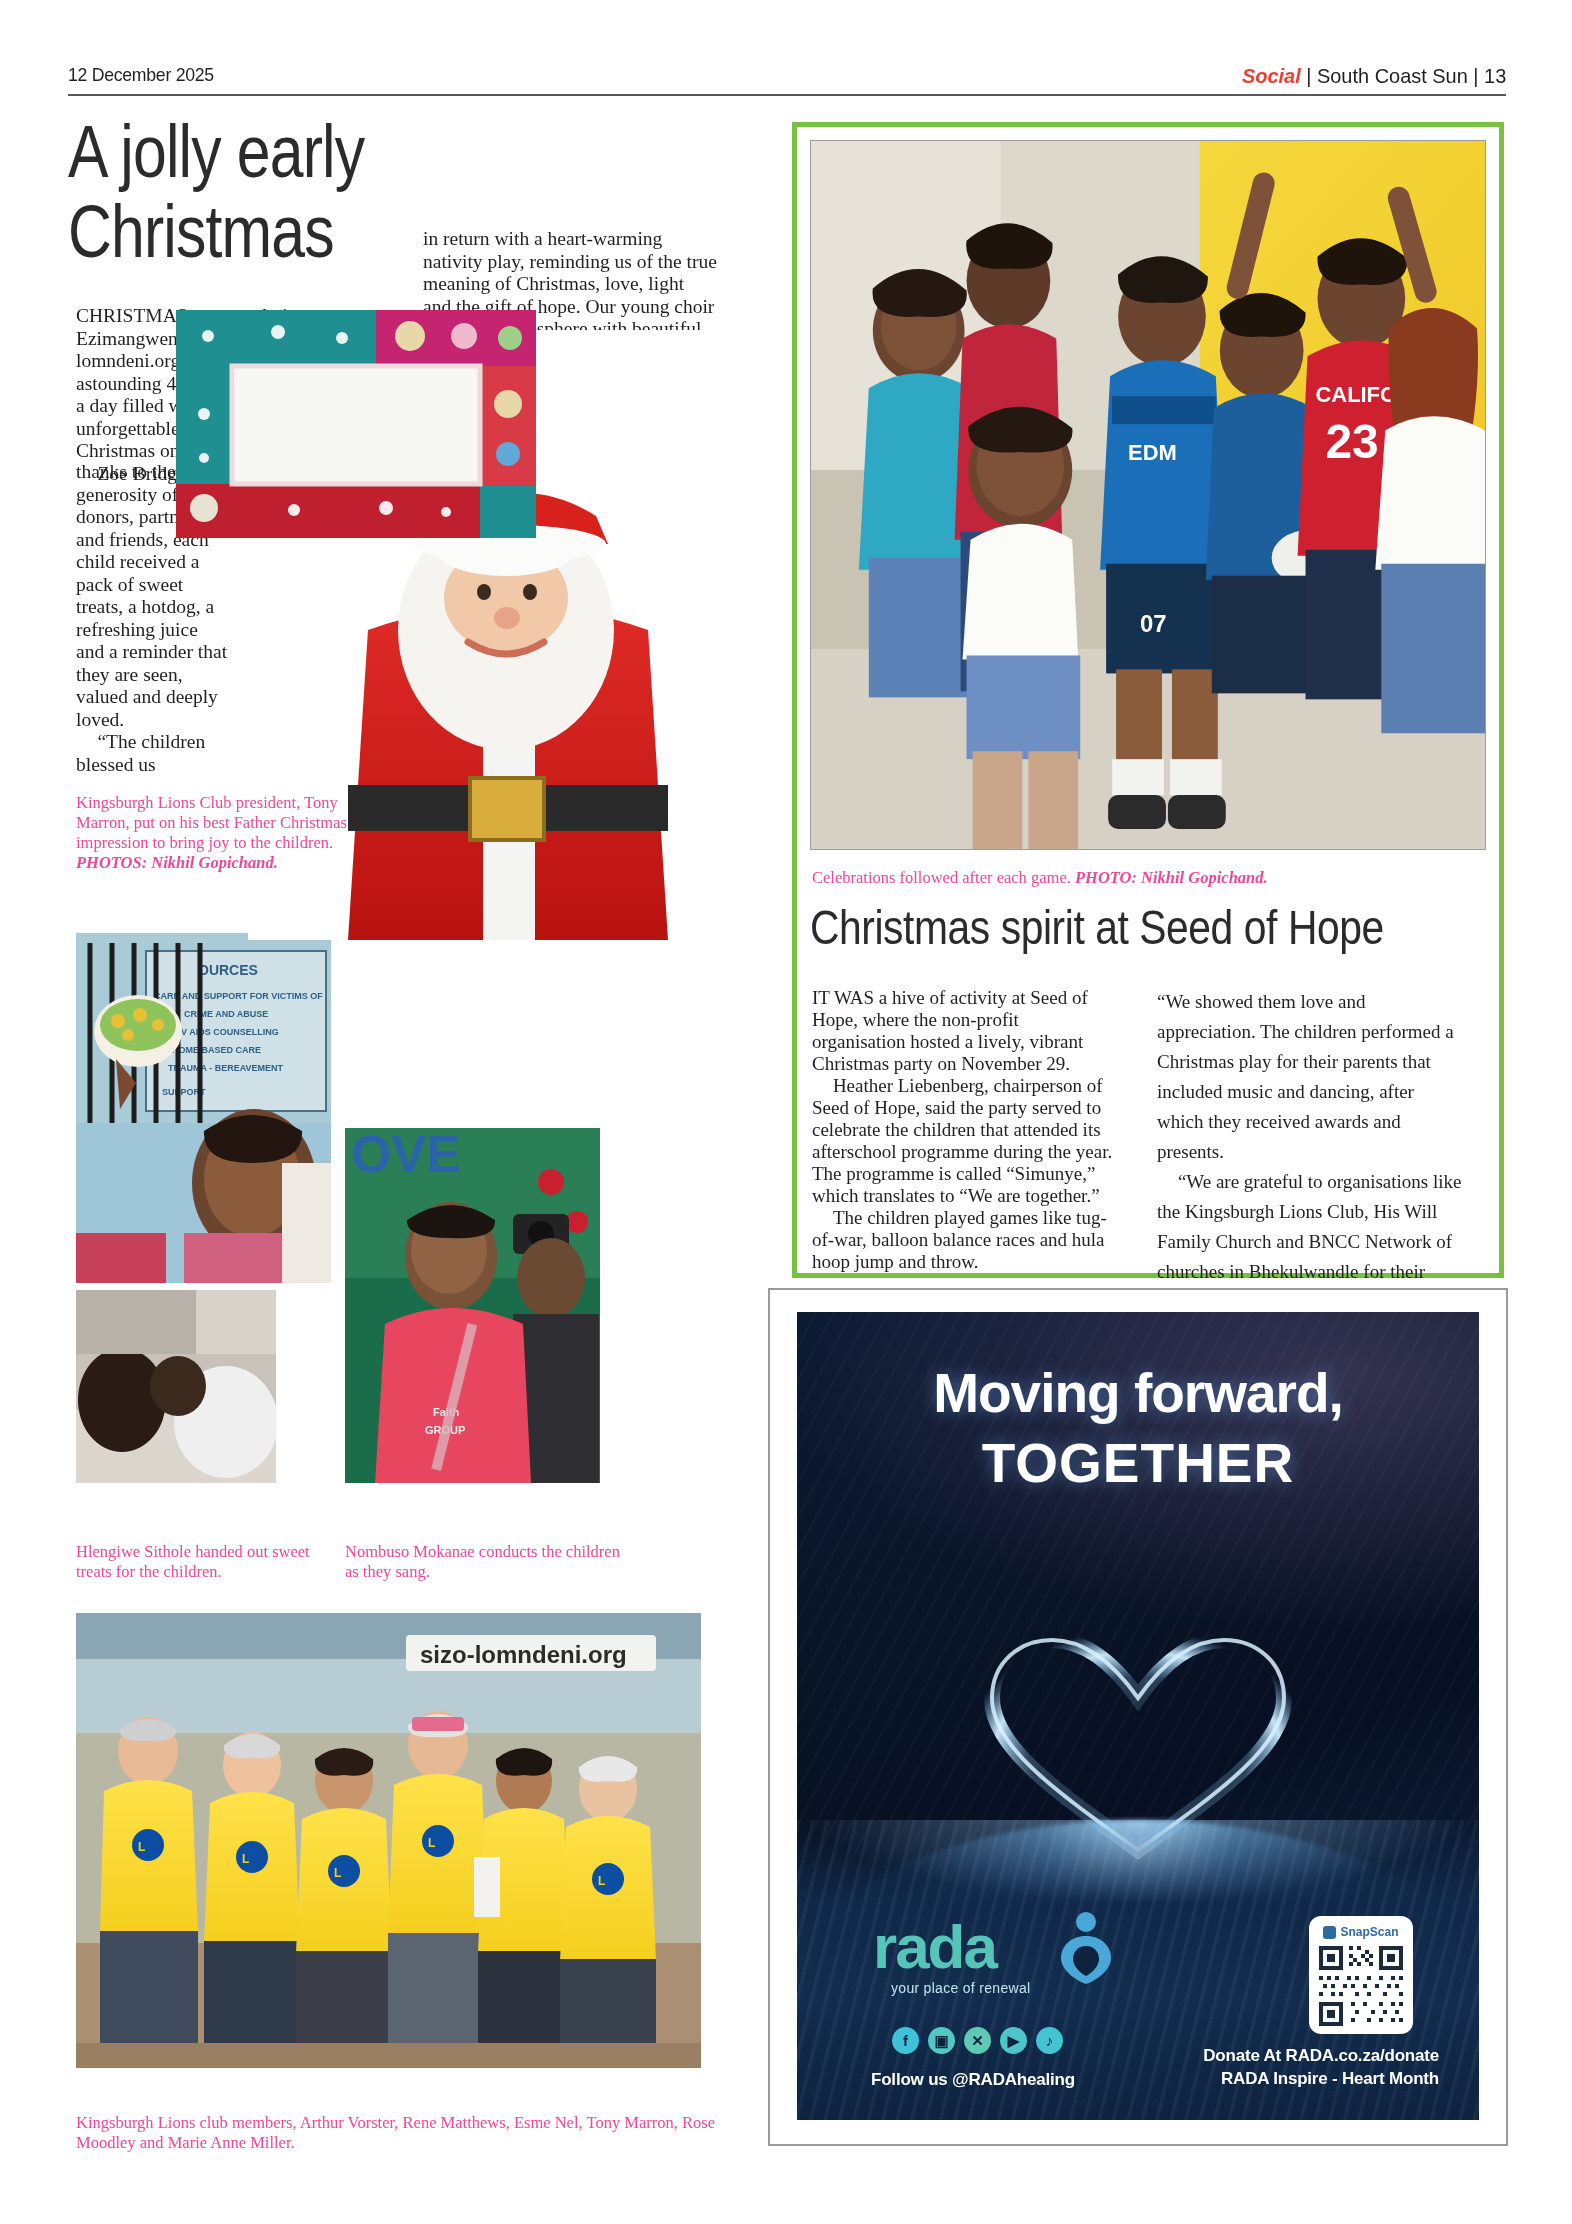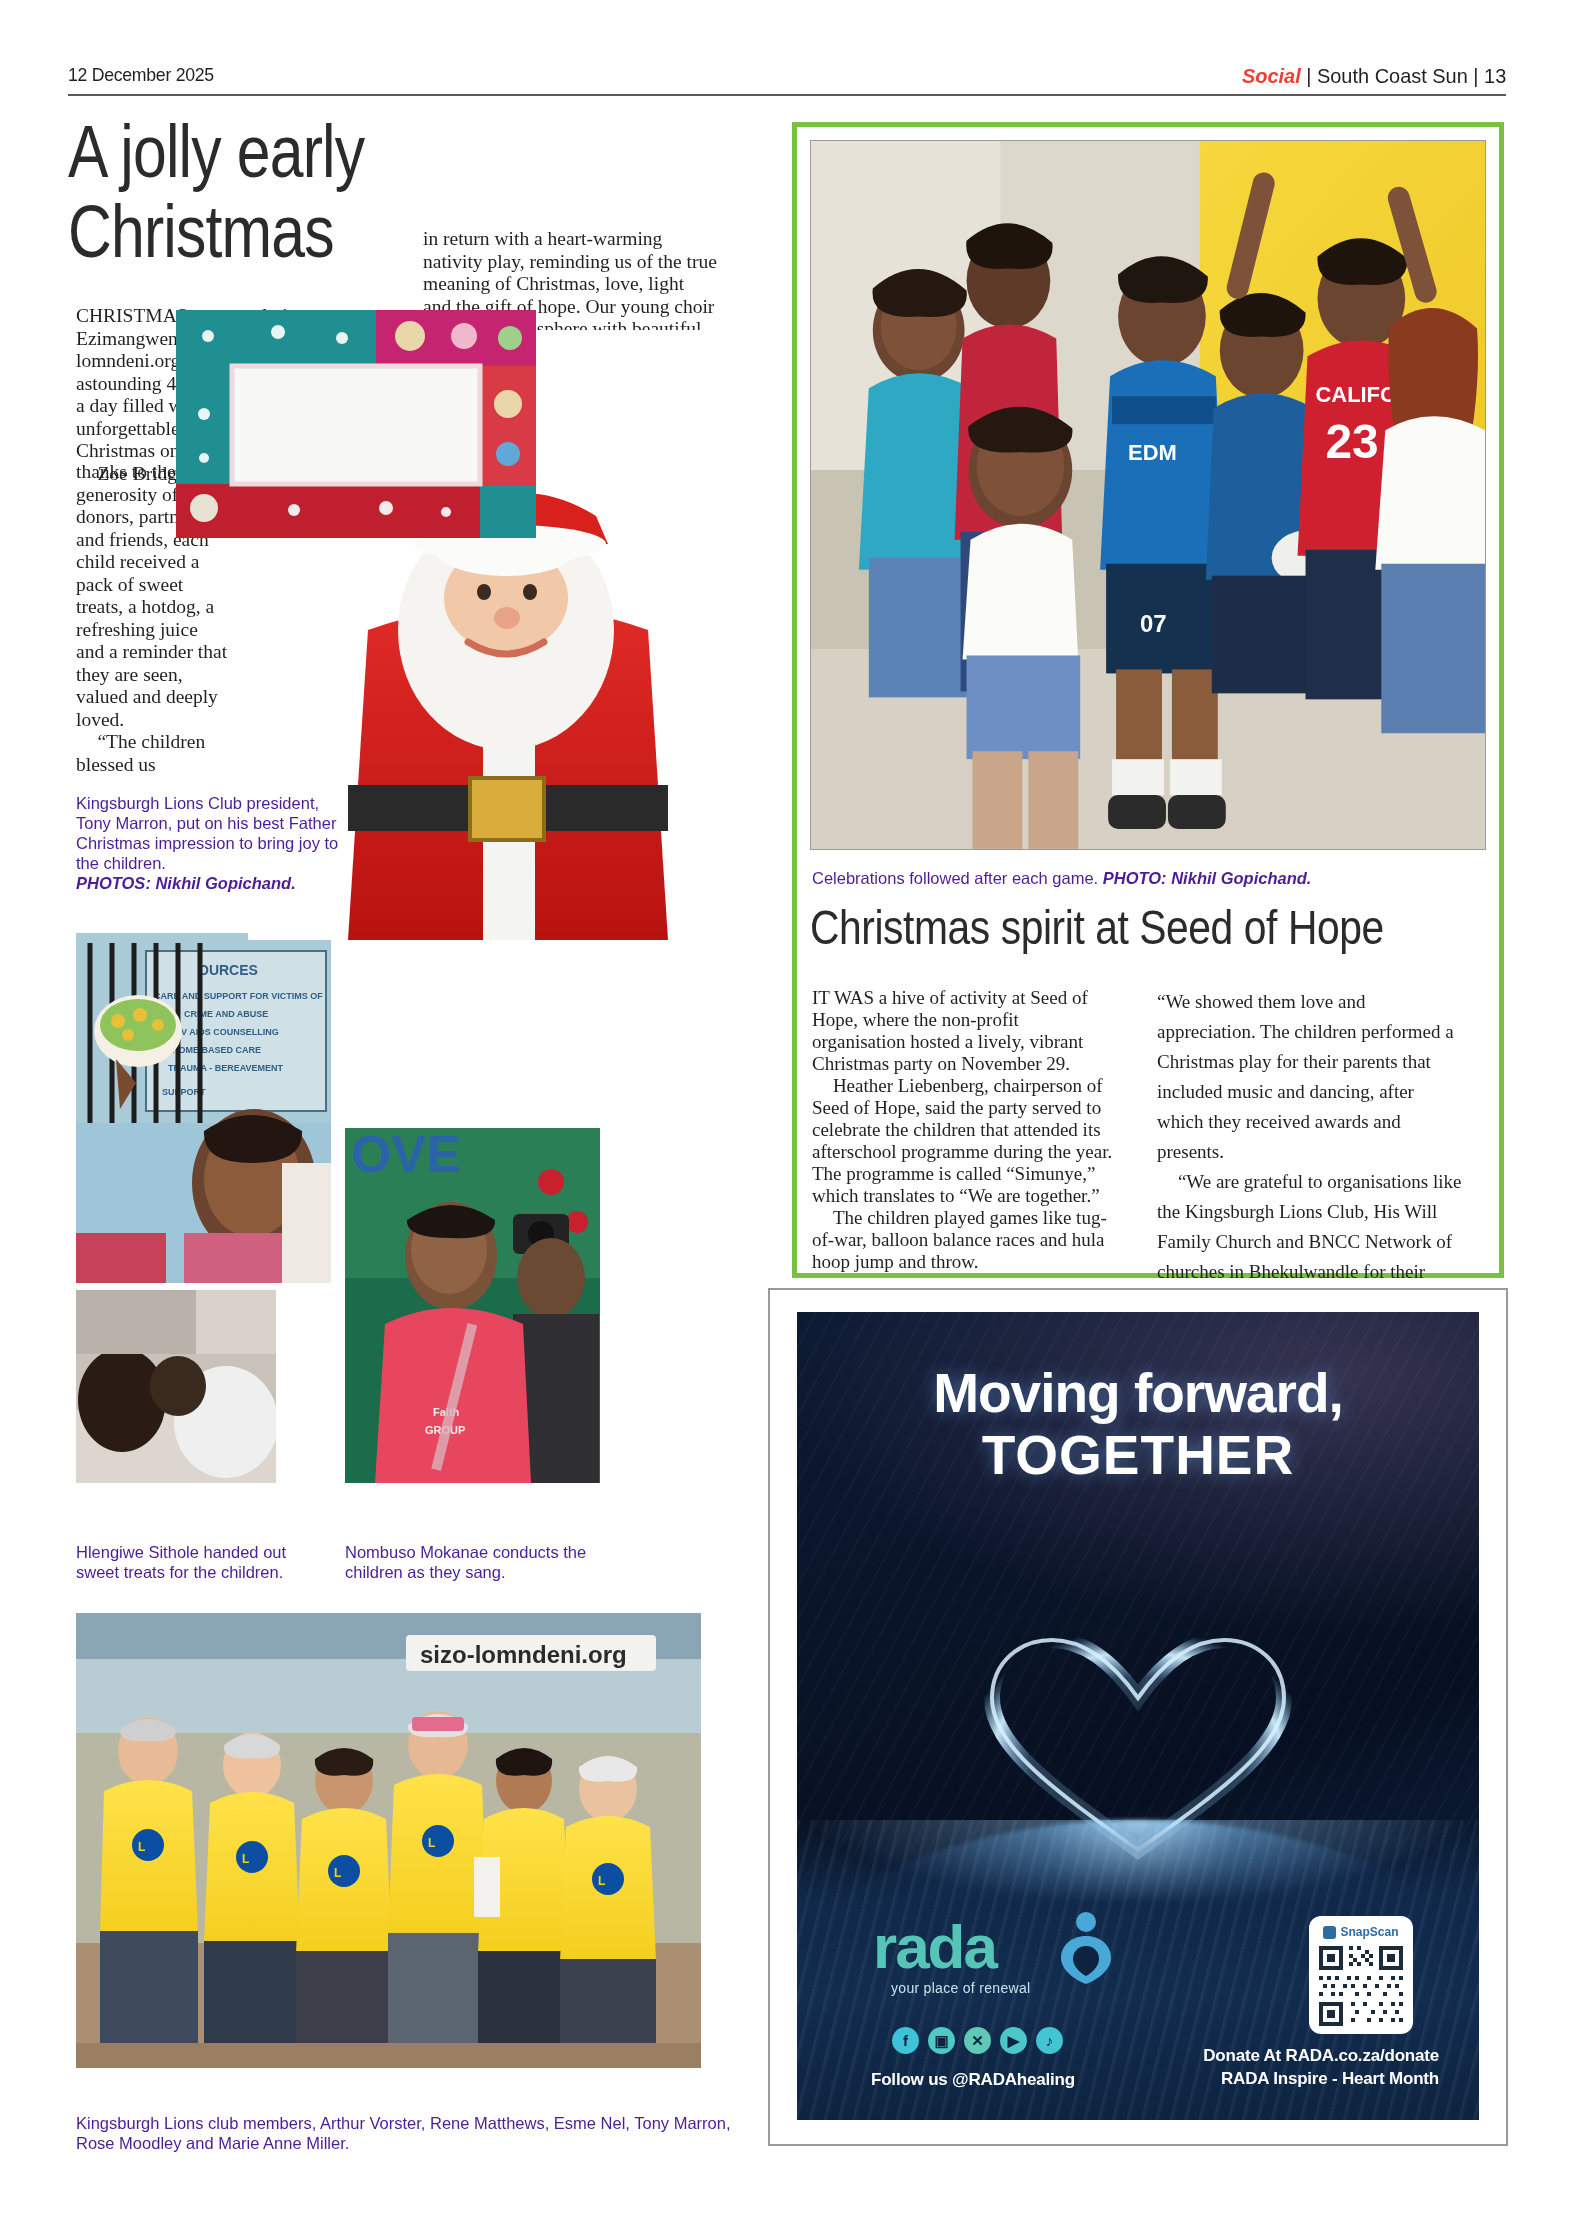--- a/index.html
+++ b/index.html
@@ -72,22 +72,22 @@
   #col1b{left:76px;top:461px;width:152px;}
   #col2{left:423px;top:228px;width:294px;}
 
   
   .ph{position:absolute;overflow:hidden;background:#ddd;}
   #photo-santa{left:248px;top:330px;width:520px;height:610px;z-index:3;}
 
   
   .cap{
     position:absolute;
-    font-family:Liberation Sans, sans-serif;
-    font-size:16.5px;line-height:20px;color:#4c1d95;
+    font-family:Liberation Serif, serif;
+    font-size:16.5px;line-height:20px;color:#ec4899;
     transform-origin:left top;
   }
   .cap .credit{font-weight:bold;font-style:italic;}
   #cap-santa{left:76px;top:793px;width:275px;z-index:5;}
 
   #photo-hlengiwe{left:76px;top:933px;width:255px;height:350px;}
   #photo-nombuso{left:345px;top:1128px;width:255px;height:355px;}
   #photo-crowd{left:76px;top:1290px;width:200px;height:193px;}
 
   #cap-hlengiwe{left:76px;top:1542px;width:250px;}
@@ -156,21 +156,21 @@
     content:"";position:absolute;inset:0;
     background:repeating-linear-gradient(104deg, rgba(255,255,255,0.05) 0px, rgba(255,255,255,0.05) 2px, rgba(255,255,255,0) 5px, rgba(255,255,255,0) 14px);
   }
   .ad-title{
     position:absolute;left:0;right:0;top:50px;text-align:center;
     font-family:"Liberation Sans", sans-serif;
     font-weight:bold;color:#ffffff;
     font-size:55px;line-height:62px;letter-spacing:-1px;
     text-shadow:0 0 18px rgba(120,180,255,.45);
   }
-  .ad-title .l2{letter-spacing:1px;}
+  .ad-title .l2{letter-spacing:1px;margin-top:8px;}
 
   .rada-logo{position:absolute;left:76px;bottom:124px;width:250px;}
   .rada-word{
     font-family:"Liberation Sans", sans-serif;
     font-size:62px;font-weight:bold;line-height:62px;letter-spacing:-2px;
     color:#57c4b8;
   }
   .rada-tag{
     font-family:"Liberation Sans", sans-serif;
     font-size:14px;color:#bfe6ea;letter-spacing:.3px;margin-top:2px;

